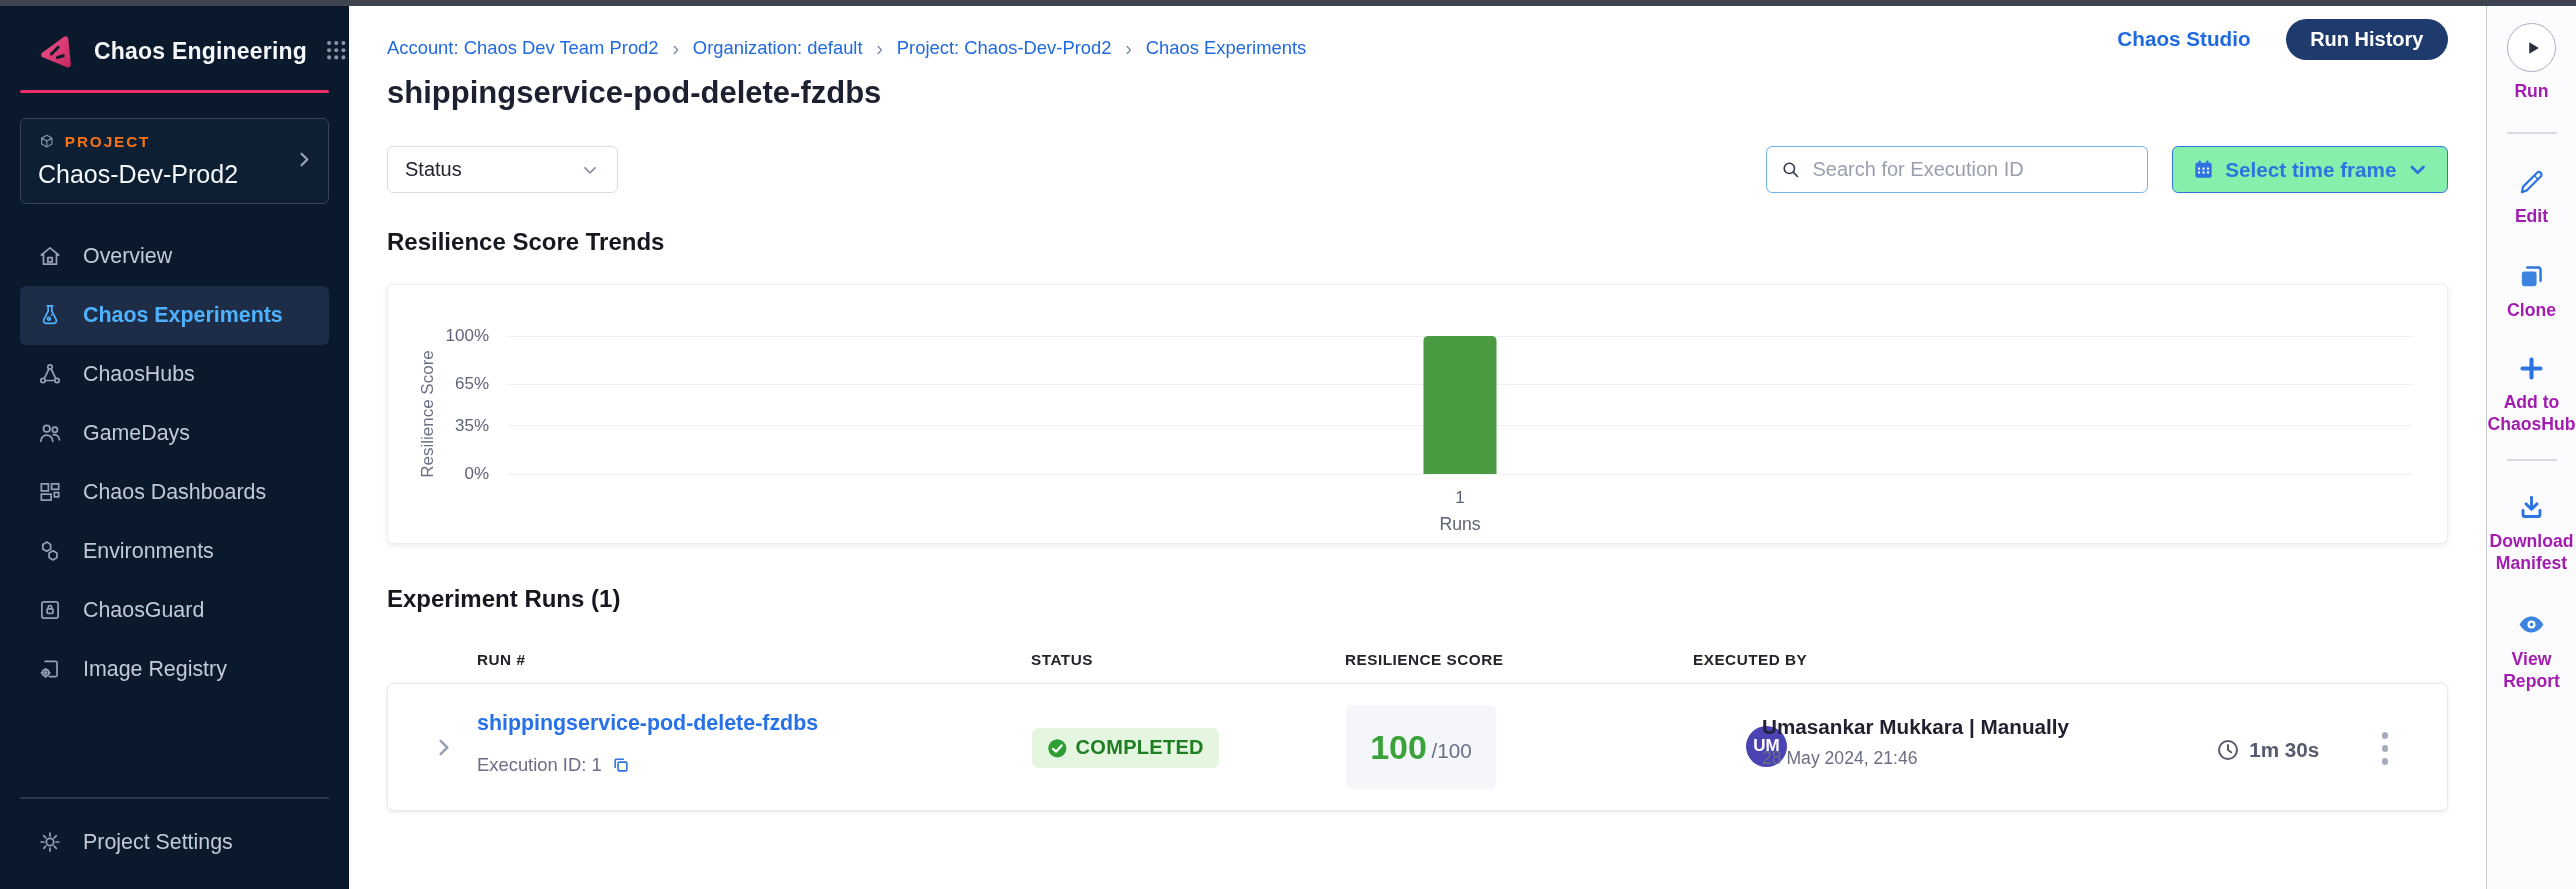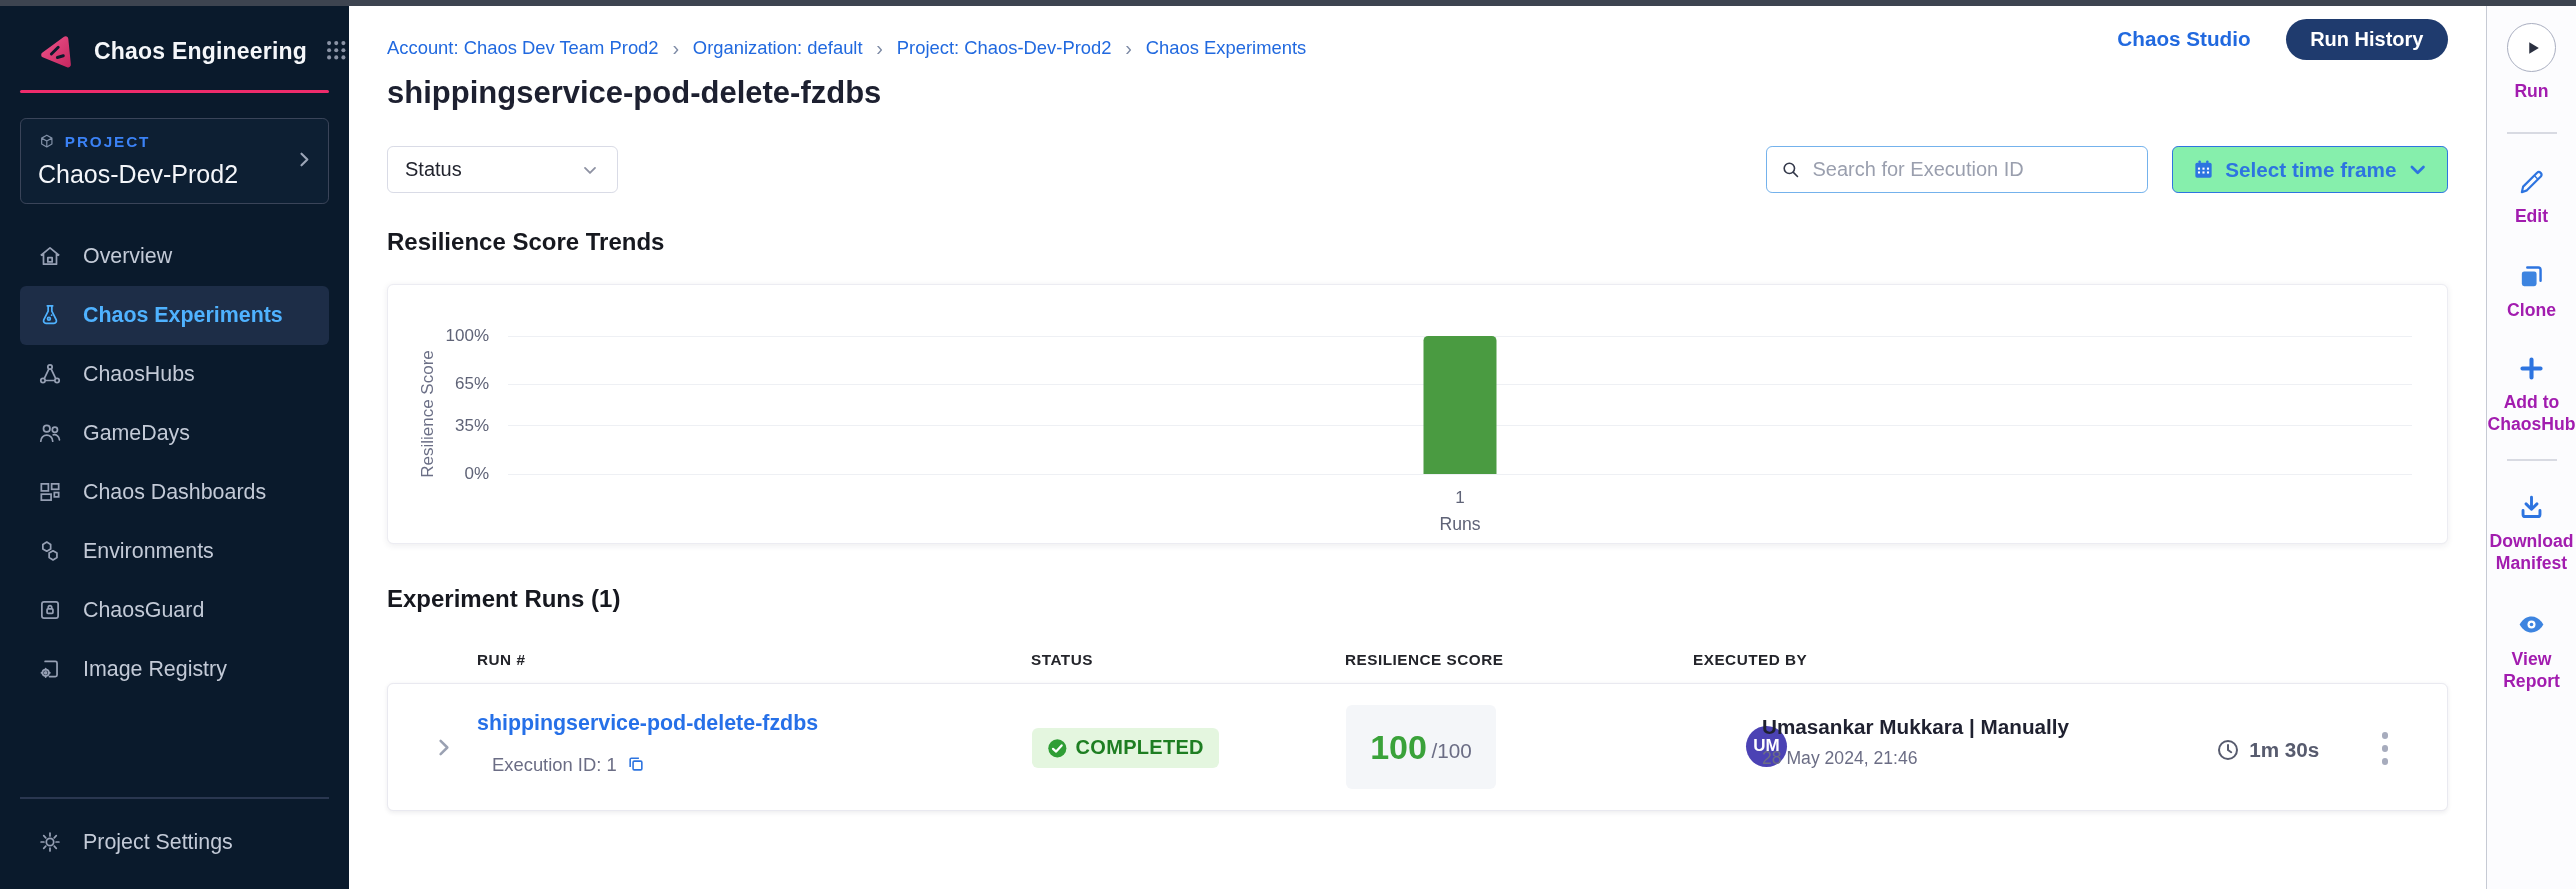--- a/index.html
+++ b/index.html
@@ -17,21 +17,21 @@
     display:flex; flex-direction:column; position:relative; color:#c3cad7;
   }
   .logo-row { display:flex; align-items:center; gap:17px; padding:31px 23px 0 36px; }
   .app-name { font-size:23px; font-weight:700; color:#f5f7fa; letter-spacing:0.2px; white-space:nowrap; }
   .grid-icon { margin-left:auto; cursor:pointer; }
   .brand-line { height:3.1px; background:var(--brand-pink,#ee2c6c); margin:18.4px 20px 0 20px; border-radius:1.5px; }
   .project-card {
     margin:24.5px 20px 0 20px; border:1.5px solid #3a4459; border-radius:6.1px;
     padding:13.8px 17px; position:relative; background:#0d1f33; cursor:pointer;
   }
-  .project-label-row { display:flex; align-items:center; gap:9.2px; color:#3b82f6; }
+  .project-label-row { display:flex; align-items:center; gap:9.2px; color:#f97316; }
   .project-label { font-size:15.3px; font-weight:700; letter-spacing:1.9px; }
   .project-name { margin-top:9.2px; font-size:25px; color:#f4f6fa; font-weight:400; }
   .project-chevron { position:absolute; right:13.8px; top:50%; transform:translateY(-50%); color:#9aa4b6; }
   .nav { margin-top:23px; padding:0 20px; display:flex; flex-direction:column; }
   .nav-item {
     height:59px; display:flex; align-items:center; gap:20px; padding:0 17px;
     border-radius:6.1px; font-size:21.4px; color:#c3cad7; cursor:pointer; white-space:nowrap;
   }
   .nav-item .nav-icon { display:flex; color:#96a0b4; }
   .nav-item.active { background:var(--sidebar-active-bg,#1d2d47); color:var(--sidebar-active-text,#4fb2ff); font-weight:600; }
@@ -103,21 +103,21 @@
   .runs-title { margin-top:41px; font-size:24px; font-weight:700; color:#16181f; }
   .table-head { margin-top:38px; position:relative; height:20px; }
   .col-label { position:absolute; font-size:15.3px; font-weight:700; color:#23242a; letter-spacing:0.5px; white-space:nowrap; }
   .col-run { left:90px; } .col-status { left:644px; } .col-score { left:958px; } .col-exec { left:1306px; }
   .row-card {
     margin-top:12.2px; height:128px; width:100%; background:#fff; position:relative;
     border:0.8px solid #e9e9f0; border-radius:6.1px; box-shadow:0 1.5px 4.6px rgba(40,41,61,.08);
   }
   .row-expander { position:absolute; left:44px; top:52px; color:#9aa1b2; cursor:pointer; display:flex; }
   .run-name { position:absolute; left:89px; top:27.5px; font-size:21.4px; font-weight:700; color:#2670e8; cursor:pointer; }
-  .exec-row { position:absolute; left:104px; top:70px; display:flex; gap:9.2px; }
+  .exec-row { position:absolute; left:89px; top:70px; display:flex; align-items:center; gap:9.2px; }
   .exec-id { font-size:18.4px; color:#6b6d85; }
   .copy-icon { display:flex; color:#2d74e0; cursor:pointer; }
   .status-badge {
     position:absolute; left:644px; top:44px; height:40px; background:var(--badge-bg,#e4f6df);
     border-radius:6.1px; display:flex; align-items:center; gap:7.6px; padding:0 15.3px;
   }
   .status-badge .badge-text { font-size:20px; font-weight:700; color:var(--badge-green,#1e7e22); letter-spacing:0.3px; }
   .score-box {
     position:absolute; left:958px; top:21.4px; width:150px; height:84px; background:#f4f6f9;
     border-radius:6.1px; display:flex; align-items:center; justify-content:center;

